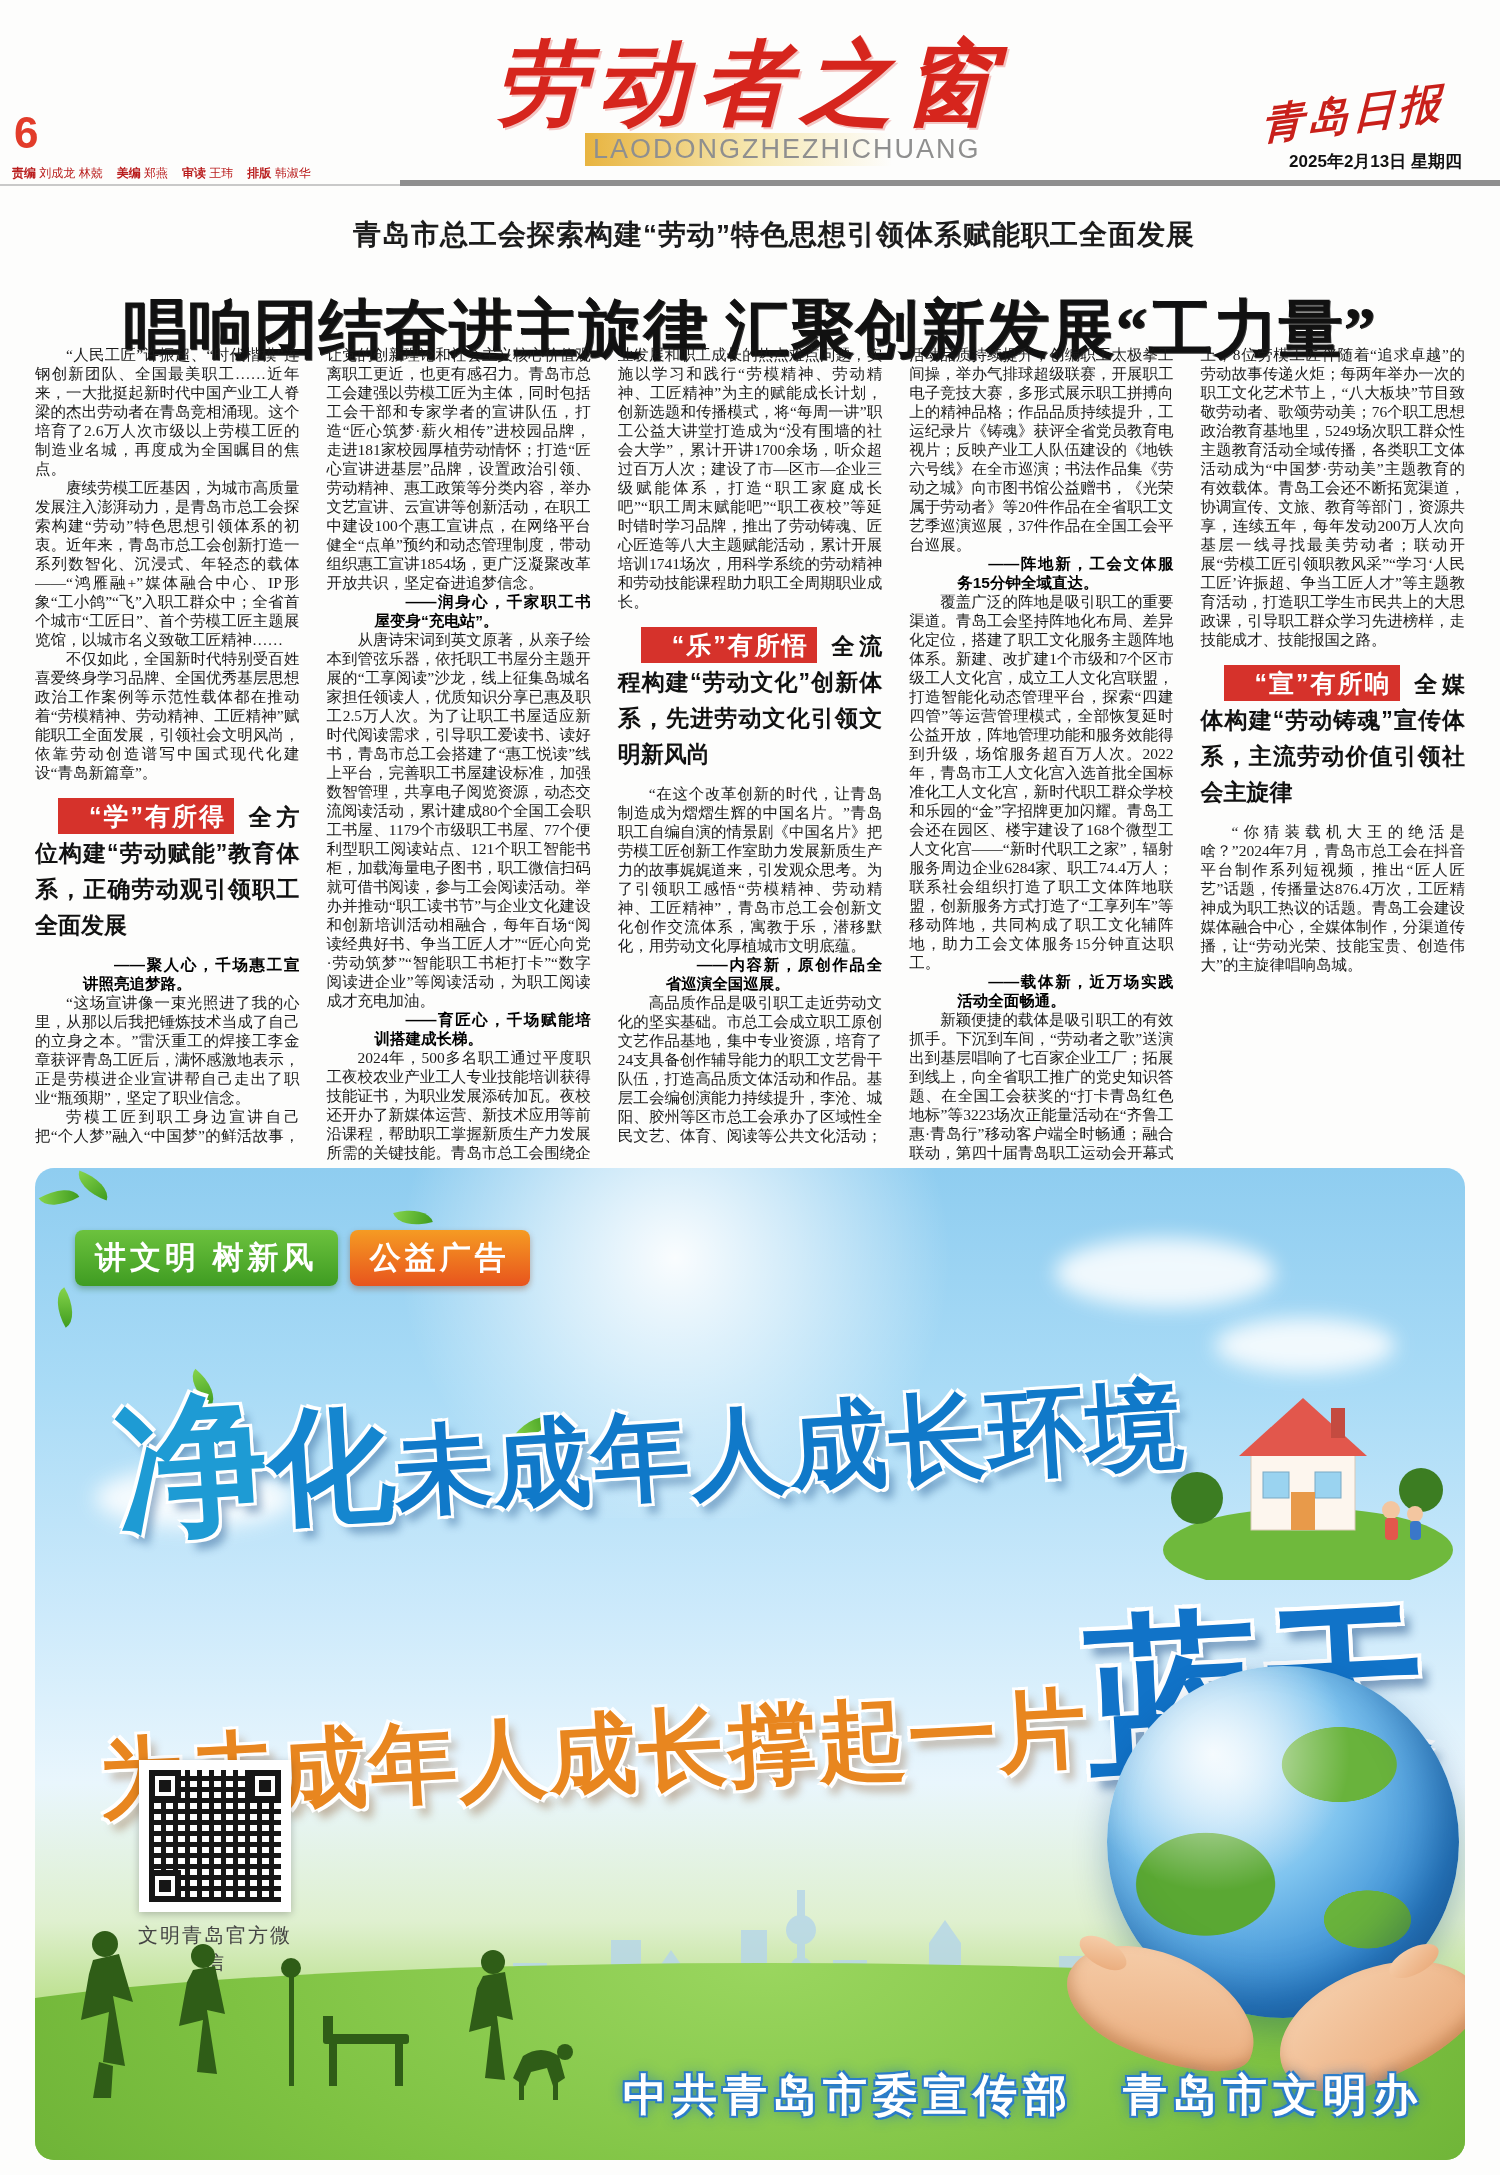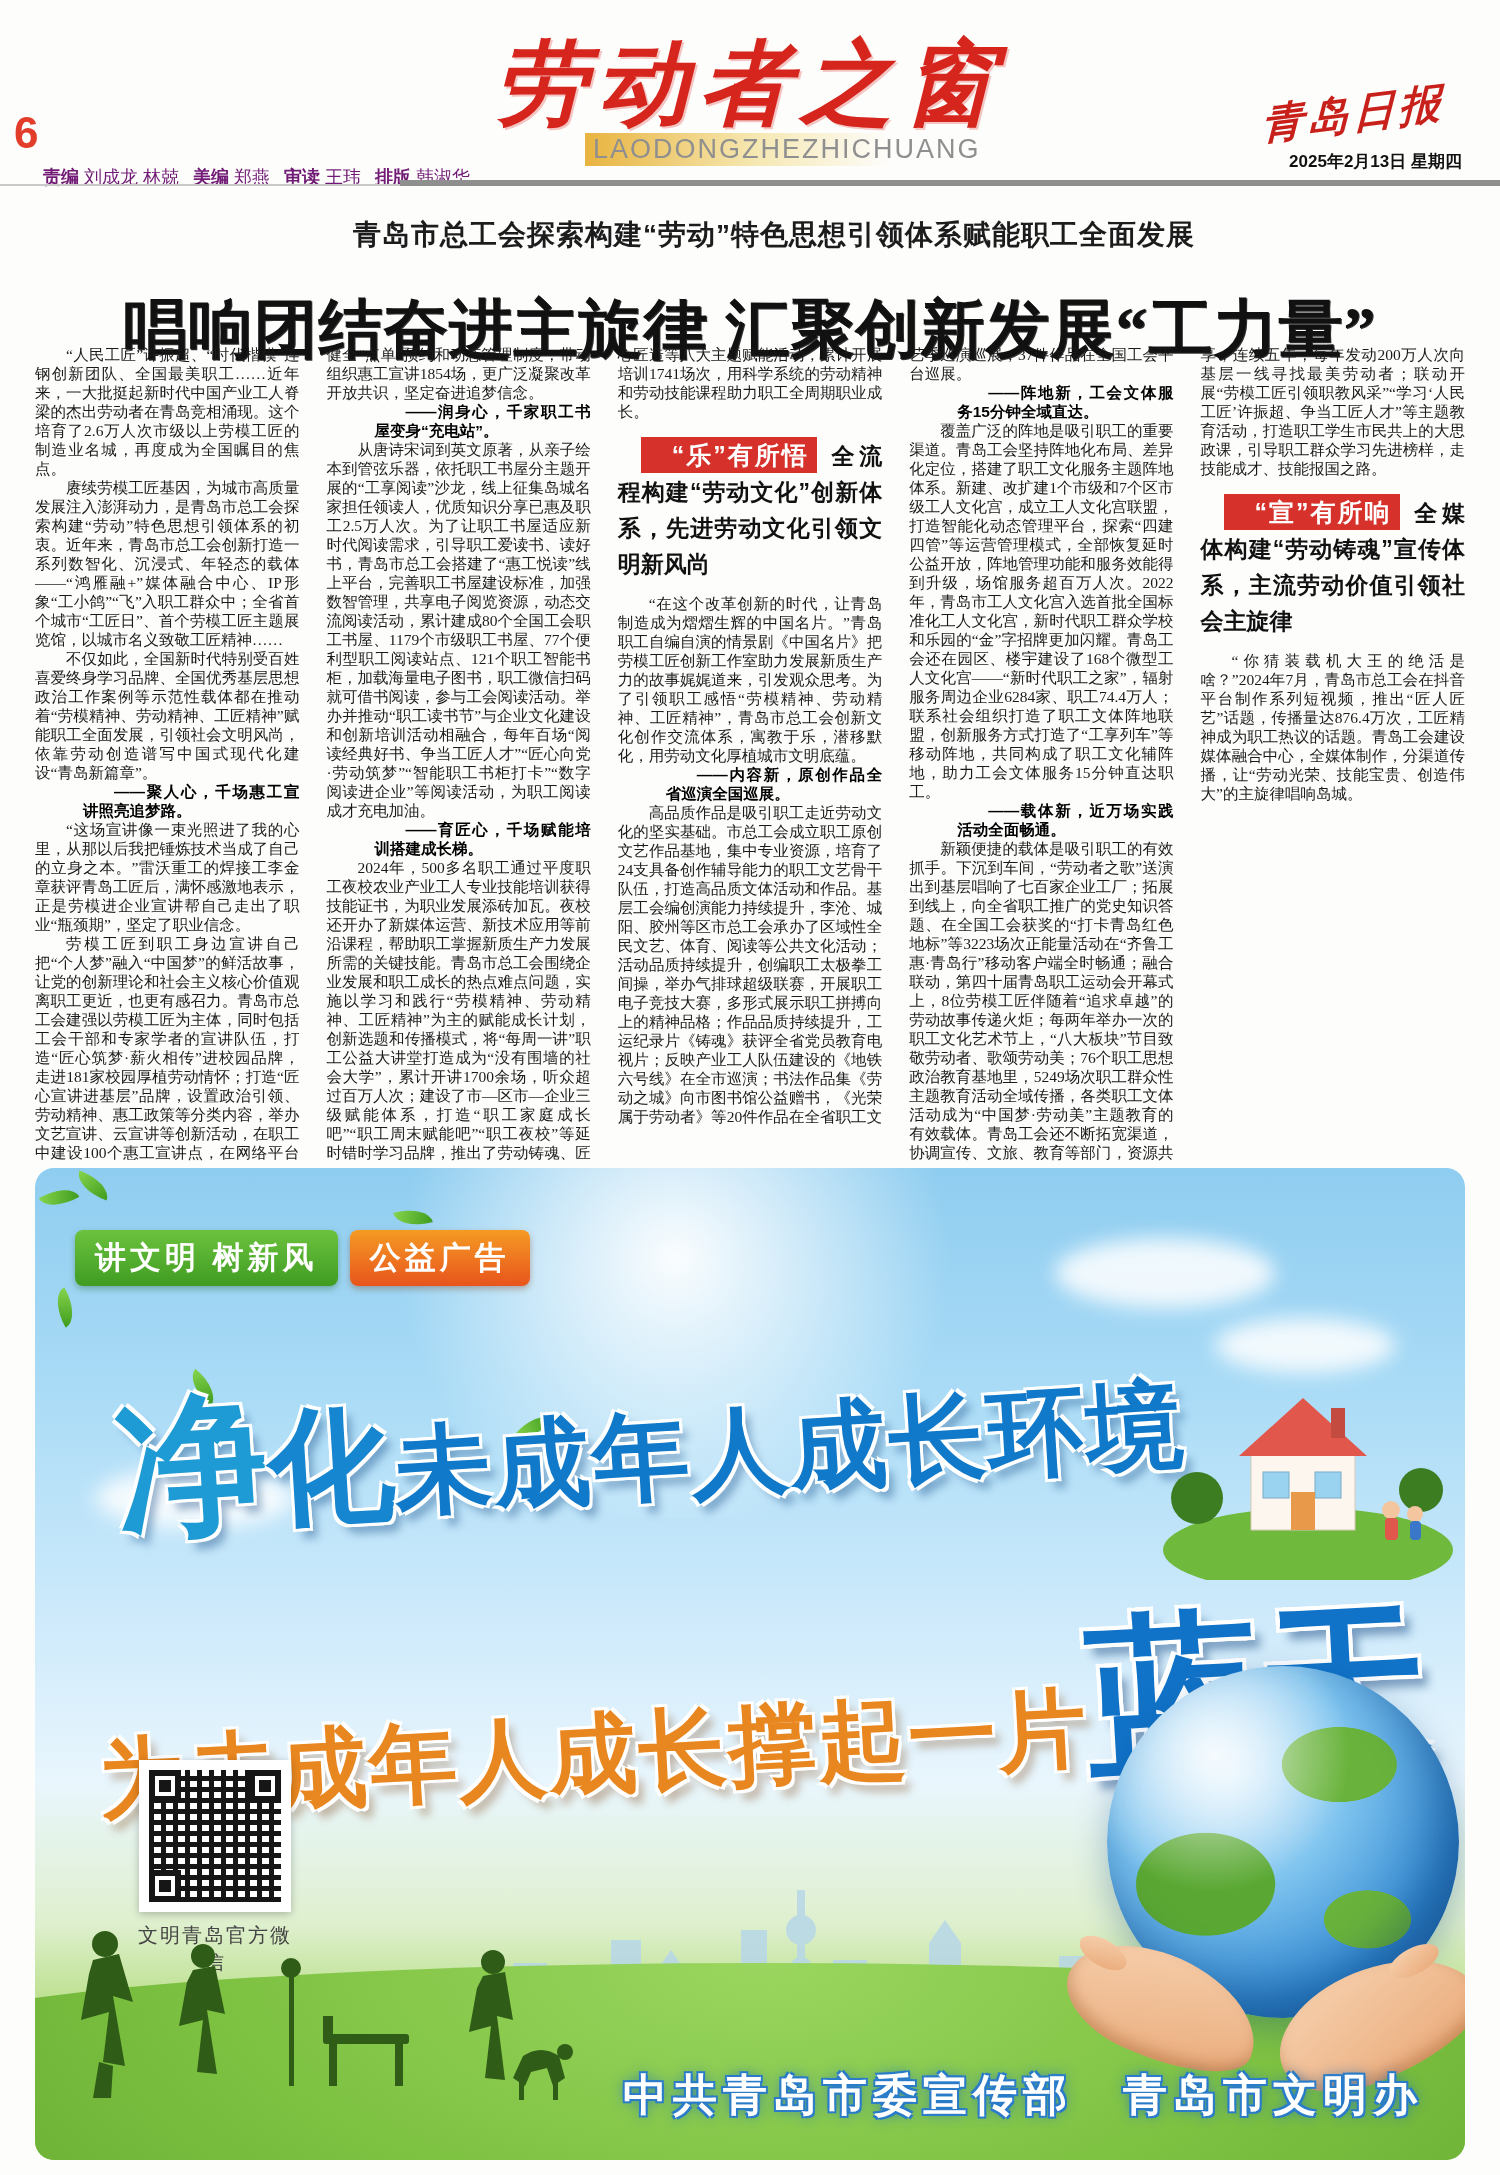--- a/index.html
+++ b/index.html
@@ -10,21 +10,21 @@
   body{background:#ffffff;font-family:"Liberation Serif","DejaVu Serif",serif;}
   .page{position:relative;width:1500px;height:2175px;background:#fdfdfc;overflow:hidden;}
 
   
   .masthead{position:absolute;left:0;top:0;width:1500px;height:190px;}
   .page-number{position:absolute;left:14px;top:108px;font-size:44px;font-weight:bold;color:#e23c2a;font-family:"Liberation Sans",sans-serif;}
   .paper-title{position:absolute;left:0;top:22px;width:100%;text-align:center;font-size:92px;font-weight:900;color:var(--accent-red);letter-spacing:10px;font-style:italic;text-shadow:2px 2px 0 rgba(214,37,29,.25);}
   .pinyin{position:absolute;left:585px;top:133px;font-family:"Liberation Sans",sans-serif;font-size:27px;font-weight:normal;color:#8f8f8f;letter-spacing:2px;padding:1px 30px 1px 8px;background:linear-gradient(90deg,#e8b440 0%,#f6e8b2 40%,rgba(246,232,178,0) 72%);}
   .masthead-logo{position:absolute;right:55px;top:86px;font-size:42px;font-weight:900;color:#c8201a;font-style:italic;transform:rotate(-7deg) skewX(-8deg);letter-spacing:4px;}
   .date-line{position:absolute;right:38px;top:150px;font-size:17px;font-weight:bold;color:#111;font-family:"Liberation Sans",sans-serif;}
-  .credits{position:absolute;left:12px;top:165px;font-size:18px;color:#701a75;font-family:"Liberation Sans",sans-serif;white-space:nowrap;margin-left:31px;}
+  .credits{position:absolute;left:12px;top:165px;font-size:12px;color:#b91c1c;font-family:"Liberation Sans",sans-serif;white-space:nowrap;}
   .credits b{font-weight:bold;margin-left:14px;}
   .credits b:first-child{margin-left:0;}
   .rule-light{position:absolute;left:0;top:184px;width:1500px;height:2px;background:#c9c9c9;}
   .rule-dark{position:absolute;left:400px;top:180px;width:1100px;height:6px;background:#8f8f8f;}
 
   
   .kicker{position:absolute;left:0;top:216px;width:100%;text-align:center;font-size:28px;font-weight:bold;color:#1c1c1c;font-family:"Liberation Sans",sans-serif;letter-spacing:1px;padding-left:48px;}
   .headline{position:absolute;left:0;top:250px;width:100%;text-align:center;font-size:64px;font-weight:900;color:#111;letter-spacing:1px;font-family:"Liberation Serif",serif;text-shadow:1px 1px 0 #333;margin-top:36px;}
 
   
@@ -92,20 +92,21 @@
     <div class="rule-dark"></div>
   </div>
 
   <div class="kicker">青岛市总工会探索构建“劳动”特色思想引领体系赋能职工全面发展</div>
   <div class="headline">唱响团结奋进主旋律  汇聚创新发展“工力量”</div>
 
   <div class="article" id="article">
       <p class="para">“人民工匠”许振超、“时代楷模”连钢创新团队、全国最美职工……近年来，一大批挺起新时代中国产业工人脊梁的杰出劳动者在青岛竞相涌现。这个培育了2.6万人次市级以上劳模工匠的制造业名城，再度成为全国瞩目的焦点。</p>
       <p class="para">赓续劳模工匠基因，为城市高质量发展注入澎湃动力，是青岛市总工会探索构建“劳动”特色思想引领体系的初衷。近年来，青岛市总工会创新打造一系列数智化、沉浸式、年轻态的载体——“鸿雁融+”媒体融合中心、IP形象“工小鸽”“飞”入职工群众中；全省首个城市“工匠日”、首个劳模工匠主题展览馆，以城市名义致敬工匠精神……</p>
       <p class="para">不仅如此，全国新时代特别受百姓喜爱终身学习品牌、全国优秀基层思想政治工作案例等示范性载体都在推动着“劳模精神、劳动精神、工匠精神”赋能职工全面发展，引领社会文明风尚，依靠劳动创造谱写中国式现代化建设“青岛新篇章”。</p>
+      <p class="sechead"><span class="badge">“学”有所得</span>全方位构建“劳动赋能”教育体系，正确劳动观引领职工全面发展</p>
       <p class="subhead">——聚人心，千场惠工宣讲照亮追梦路。</p>
       <p class="para">“这场宣讲像一束光照进了我的心里，从那以后我把锤炼技术当成了自己的立身之本。”雷沃重工的焊接工李金章获评青岛工匠后，满怀感激地表示，正是劳模进企业宣讲帮自己走出了职业“瓶颈期”，坚定了职业信念。</p>
       <p class="para">劳模工匠到职工身边宣讲自己把“个人梦”融入“中国梦”的鲜活故事，让党的创新理论和社会主义核心价值观离职工更近，也更有感召力。青岛市总工会建强以劳模工匠为主体，同时包括工会干部和专家学者的宣讲队伍，打造“匠心筑梦·薪火相传”进校园品牌，走进181家校园厚植劳动情怀；打造“匠心宣讲进基层”品牌，设置政治引领、劳动精神、惠工政策等分类内容，举办文艺宣讲、云宣讲等创新活动，在职工中建设100个惠工宣讲点，在网络平台健全“点单”预约和动态管理制度，带动组织惠工宣讲1854场，更广泛凝聚改革开放共识，坚定奋进追梦信念。</p>
       <p class="subhead">——润身心，千家职工书屋变身“充电站”。</p>
       <p class="para">从唐诗宋词到英文原著，从亲子绘本到管弦乐器，依托职工书屋分主题开展的“工享阅读”沙龙，线上征集岛城名家担任领读人，优质知识分享已惠及职工2.5万人次。为了让职工书屋适应新时代阅读需求，引导职工爱读书、读好书，青岛市总工会搭建了“惠工悦读”线上平台，完善职工书屋建设标准，加强数智管理，共享电子阅览资源，动态交流阅读活动，累计建成80个全国工会职工书屋、1179个市级职工书屋、77个便利型职工阅读站点、121个职工智能书柜，加载海量电子图书，职工微信扫码就可借书阅读，参与工会阅读活动。举办并推动“职工读书节”与企业文化建设和创新培训活动相融合，每年百场“阅读经典好书、争当工匠人才”“匠心向党·劳动筑梦”“智能职工书柜打卡”“数字阅读进企业”等阅读活动，为职工阅读成才充电加油。</p>
       <p class="subhead">——育匠心，千场赋能培训搭建成长梯。</p>
       <p class="para">2024年，500多名职工通过平度职工夜校农业产业工人专业技能培训获得技能证书，为职业发展添砖加瓦。夜校还开办了新媒体运营、新技术应用等前沿课程，帮助职工掌握新质生产力发展所需的关键技能。青岛市总工会围绕企业发展和职工成长的热点难点问题，实施以学习和践行“劳模精神、劳动精神、工匠精神”为主的赋能成长计划，创新选题和传播模式，将“每周一讲”职工公益大讲堂打造成为“没有围墙的社会大学”，累计开讲1700余场，听众超过百万人次；建设了市—区市—企业三级赋能体系，打造“职工家庭成长吧”“职工周末赋能吧”“职工夜校”等延时错时学习品牌，推出了劳动铸魂、匠心匠造等八大主题赋能活动，累计开展培训1741场次，用科学系统的劳动精神和劳动技能课程助力职工全周期职业成长。</p>
       <p class="sechead"><span class="badge">“乐”有所悟</span>全流程构建“劳动文化”创新体系，先进劳动文化引领文明新风尚</p>
       <p class="para">“在这个改革创新的时代，让青岛制造成为熠熠生辉的中国名片。”青岛职工自编自演的情景剧《中国名片》把劳模工匠创新工作室助力发展新质生产力的故事娓娓道来，引发观众思考。为了引领职工感悟“劳模精神、劳动精神、工匠精神”，青岛市总工会创新文化创作交流体系，寓教于乐，潜移默化，用劳动文化厚植城市文明底蕴。</p>
       <p class="subhead">——内容新，原创作品全省巡演全国巡展。</p>

